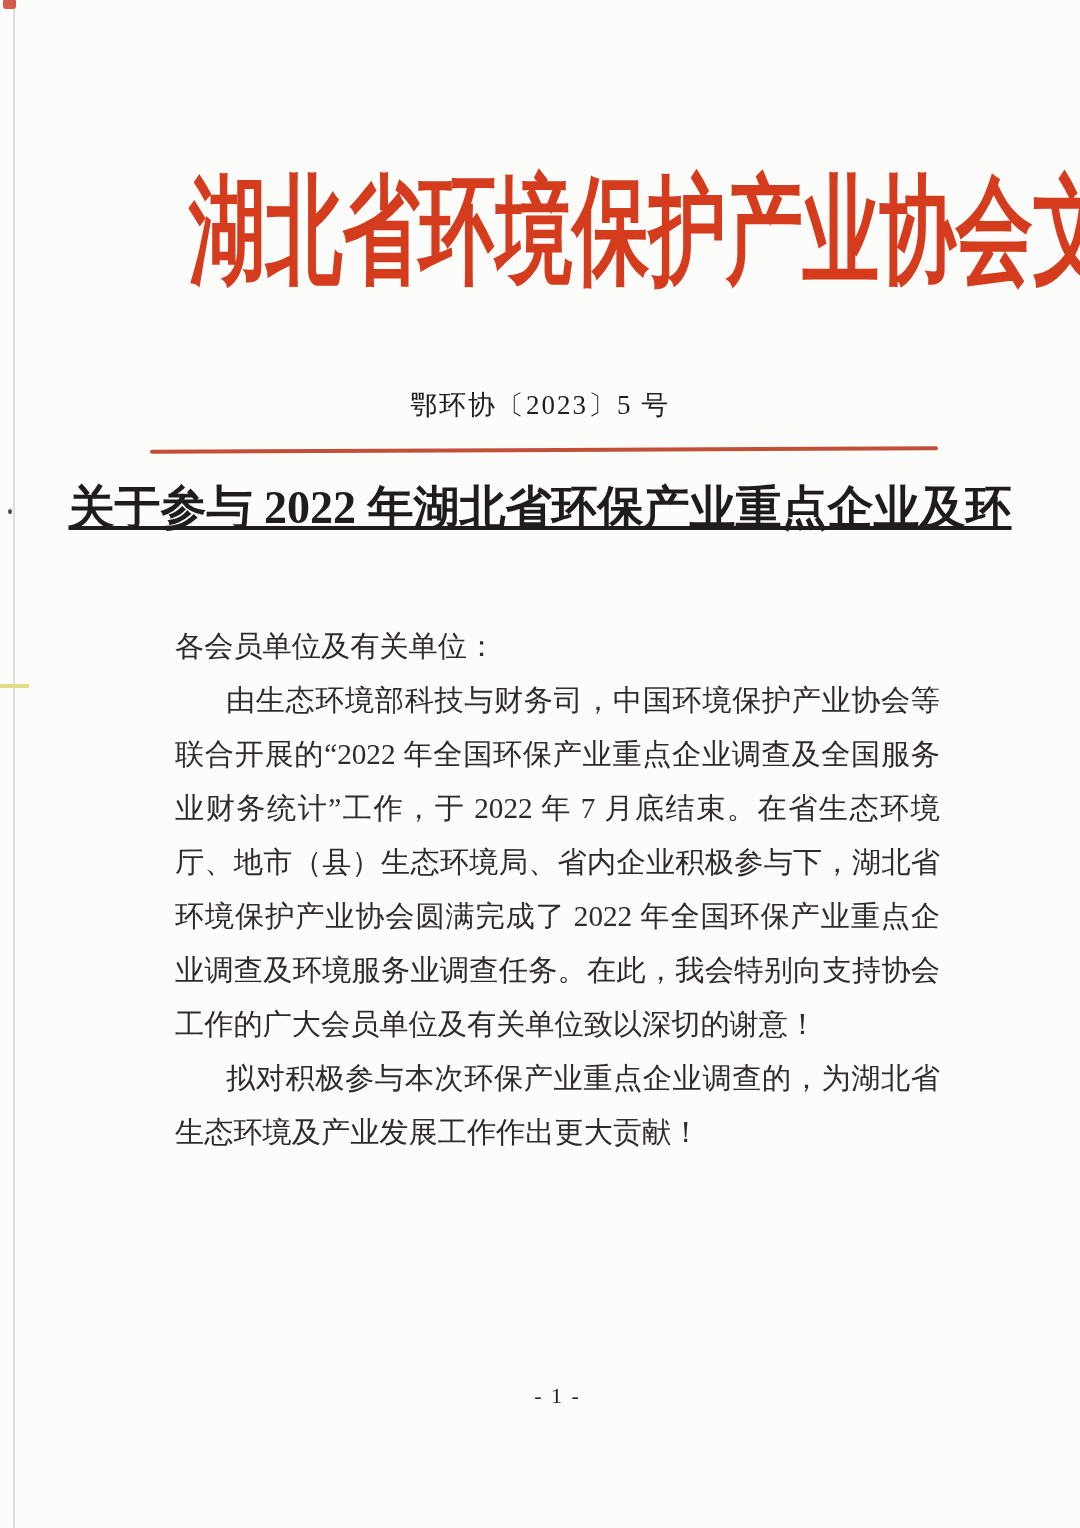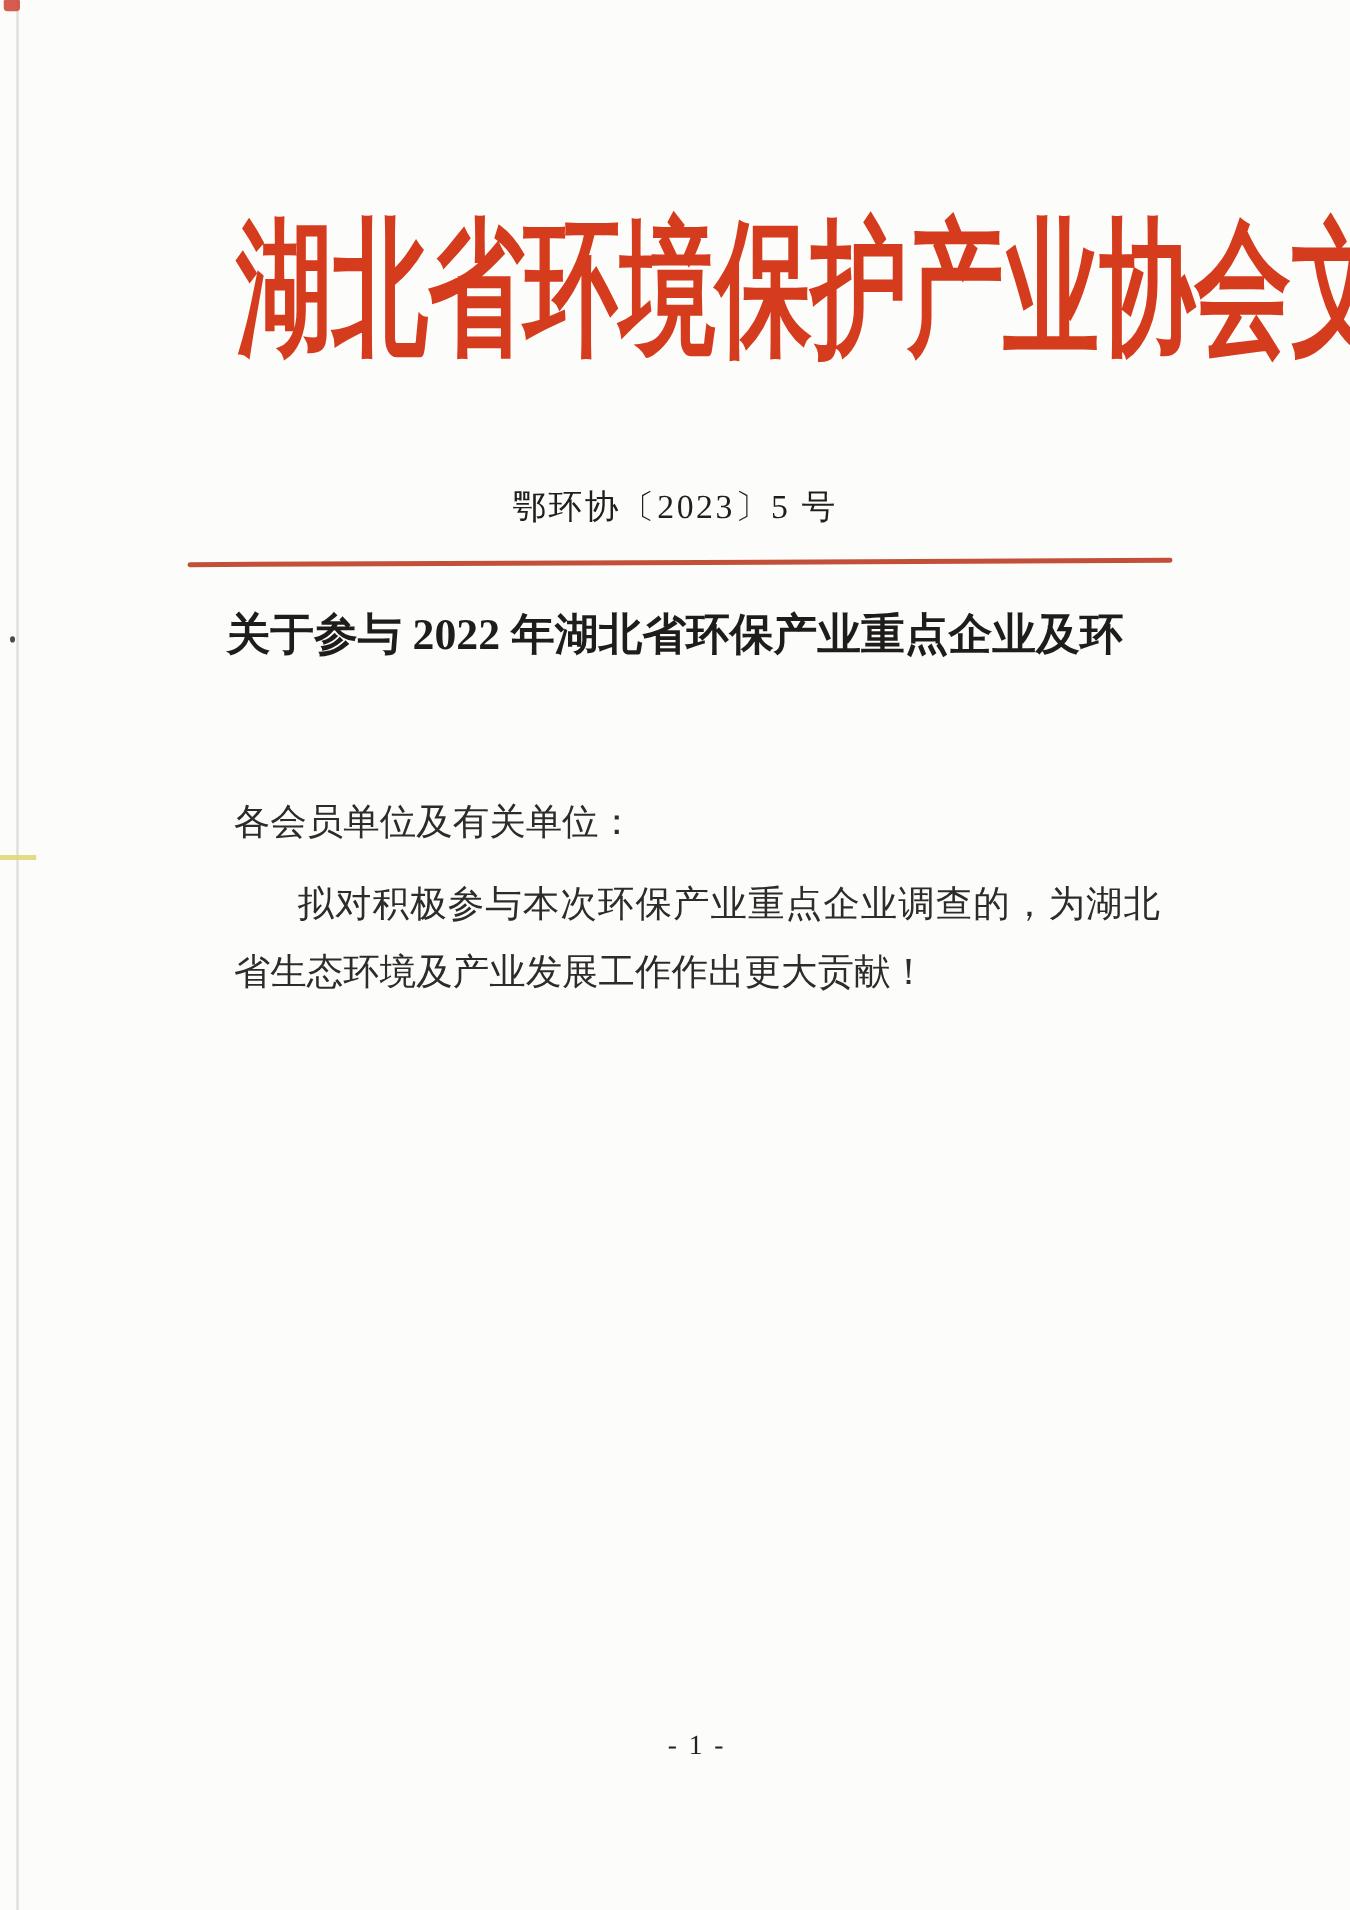--- a/index.html
+++ b/index.html
@@ -65,34 +65,35 @@
     position: absolute; left: 150px; top: 448px;
     width: 788px; height: 4px;
     background: var(--rule-red);
     transform: rotate(-0.25deg);
     border-radius: 2px;
   }
 
   .doc-title {
     position: absolute; top: 475px; left: 0;
     width: 1080px; text-align: center;
-    font-size: 35px; line-height: 66px;
+    font-size: 46px; line-height: 66px;
     font-weight: bold;
     color: #1e1d1c;
+    text-decoration: underline;
   }
 
   .doc-body {
     position: absolute; top: 619px; left: 175px;
     width: 765px;
     font-size: 29.2px; line-height: 54px;
     color: var(--body-text);
     text-align: justify;
     text-justify: inter-ideograph;
   }
-  .doc-body p { margin: 12px; }
+  .doc-body p { margin: 0; }
   .doc-body p.para { text-indent: 51px; }
 
   .page-number {
     position: absolute; top: 1382px; left: 175px;
     width: 765px; text-align: center;
     font-size: 22px; line-height: 28px;
     letter-spacing: 2px;
     color: #232323;
   }
 </style>
@@ -111,18 +112,19 @@
   <div class="doc-number">鄂环协〔2023〕5 号</div>
 
   <div class="red-rule"></div>
 
   <div class="doc-title">
     <div>关于参与 2022 年湖北省环保产业重点企业及环</div>
   </div>
 
   <div class="doc-body">
     <p class="salutation">各会员单位及有关单位：</p>
+    <p class="para">由生态环境部科技与财务司，中国环境保护产业协会等联合开展的“2022 年全国环保产业重点企业调查及全国服务业财务统计”工作，于 2022 年 7 月底结束。在省生态环境厅、地市（县）生态环境局、省内企业积极参与下，湖北省环境保护产业协会圆满完成了 2022 年全国环保产业重点企业调查及环境服务业调查任务。在此，我会特别向支持协会工作的广大会员单位及有关单位致以深切的谢意！</p>
     <p class="para">拟对积极参与本次环保产业重点企业调查的，为湖北省生态环境及产业发展工作作出更大贡献！</p>
   </div>
 
   <div class="page-number">- 1 -</div>
 
 </div>
 
 </body></html>

